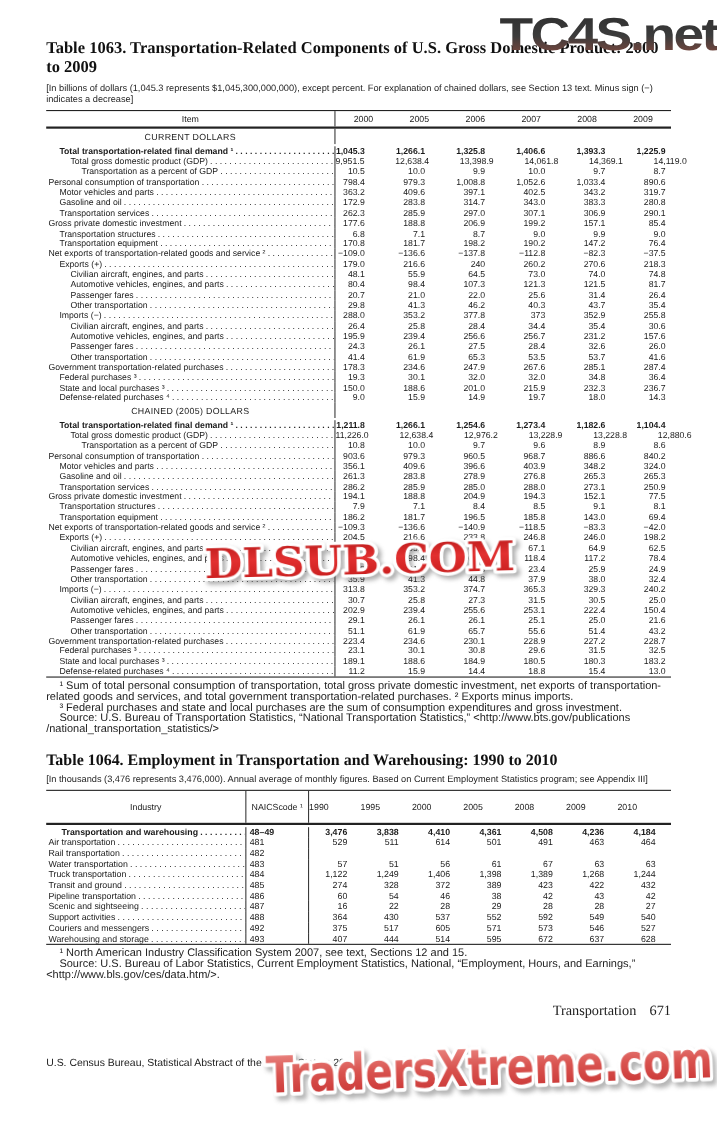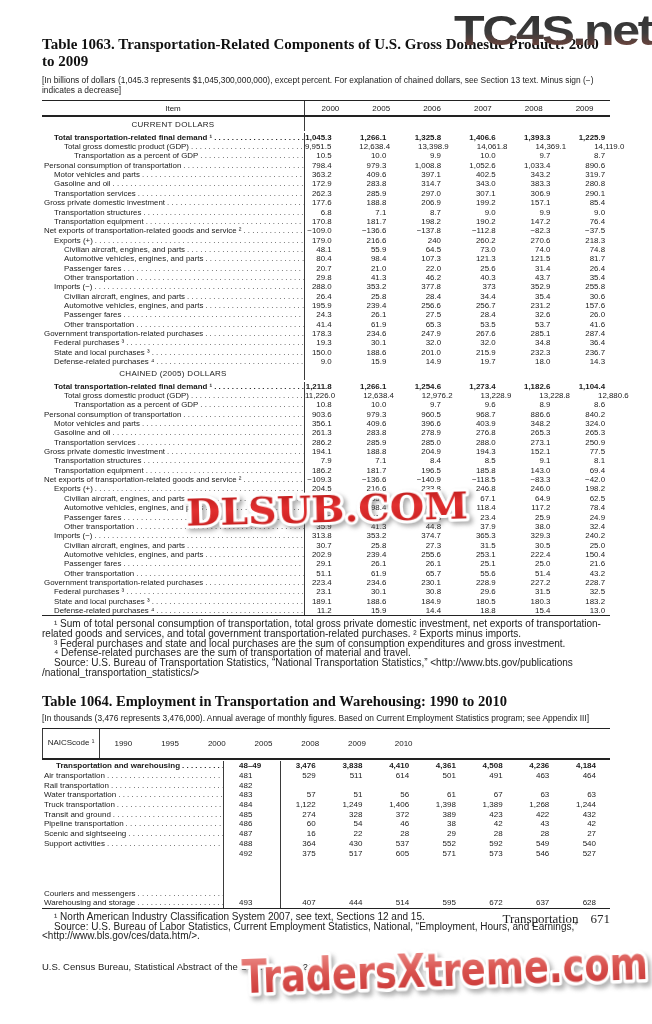--- a/index.html
+++ b/index.html
@@ -41,27 +41,27 @@
   .fn-src { text-indent:12px; }
 
   
   .t64wrap { margin-top:15px; }
   .t64 { border-top:1.5px solid #222; border-bottom:1.2px solid #222; width:568px; }
   .t64-head { display:flex; border-bottom:2.2px solid #222; height:31px; font-size:8px; }
   .t64-ind { width:181px; display:flex; align-items:center; justify-content:center; }
   .t64-naics { width:58px; border-left:1px solid #3a3a3a; border-right:1px solid #3a3a3a;
                display:flex; flex-direction:row; align-items:center; justify-content:center; line-height:9.5px; }
   .t64-years { display:flex; width:327px; align-items:center; }
-  .t64-ycol { flex:1; text-align:center; }
+  .t64-ycol { flex:1; text-align:left; }
 
   .t64row { display:flex; font-size:8px; line-height:9.7px; }
   .t64row.bold { font-weight:bold; }
   .t64row.sp { padding-top:1.5px; }
   .t64-indcell { width:181px; display:flex; align-items:baseline; overflow:hidden; }
-  .t64-code { width:58px; border-left:1px solid #3a3a3a; border-right:1px solid #3a3a3a; padding-left:15px; }
+  .t64-code { width:58px; border-left:1px solid #3a3a3a; border-right:1px solid #3a3a3a; padding-left:3px; }
   .t64-vals { display:flex; width:327px; }
   .t64-val { flex:1; text-align:right; padding-right:12px; }
 
   
   .footer-right { position:absolute; top:911px; right:42px; font-family:"Liberation Serif", serif; font-size:13px; color:#222; }
   .footer-right .pgnum { margin-left:12px; }
   .credit { position:absolute; top:961px; left:42px; font-family:Liberation Sans, sans-serif; font-size:9.5px; color:#222; }
 
   
   .wm { position:absolute; z-index:6; pointer-events:none; }
@@ -803,31 +803,31 @@
                 <div class="vcol">15.4</div>
                 <div class="vcol">13.0</div>
               </div>
             </div>
           </div>
       </div>
 
       <div class="fnblock">
         <p class="fn">¹ Sum of total personal consumption of transportation, total gross private domestic  investment, net exports of transportation-related goods and services, and total government transportation-related purchases. ² Exports minus imports.</p>
         <p class="fn">³ Federal purchases and state and local purchases are the sum of consumption expenditures and gross investment.</p>
-        <p class="fn">⁴ Defense-related purchases are the sum of transportation of material and travel.</p>
         <p class="fn-src">Source: U.S. Bureau of Transportation Statistics, “National Transportation Statistics,” &lt;http://www.bts.gov/publications /national_transportation_statistics/&gt;</p>
       </div>
     </section>
 
     <section class="t64wrap">
       <h1 class="tbl-title tbl-title-2">Table 1064. Employment in Transportation and Warehousing: 1990 to 2010</h1>
       <p class="bracket-note">[In thousands (3,476 represents 3,476,000). Annual average of monthly figures. Based on Current Employment Statistics program; see Appendix III]</p>
 
       <div class="t64">
         <div class="t64-head">
+          <div class="t64-ind">Industry</div>
           <div class="t64-naics">
             <span>NAICS</span>
             <span>code ¹</span>
           </div>
           <div class="t64-years" id="t64-years">
               <div class="t64-ycol">1990</div>
               <div class="t64-ycol">1995</div>
               <div class="t64-ycol">2000</div>
               <div class="t64-ycol">2005</div>
               <div class="t64-ycol">2008</div>
@@ -966,21 +966,21 @@
                 <div class="t64-val">430</div>
                 <div class="t64-val">537</div>
                 <div class="t64-val">552</div>
                 <div class="t64-val">592</div>
                 <div class="t64-val">549</div>
                 <div class="t64-val">540</div>
               </div>
             </div>
             <div class="t64row">
               <div class="t64-indcell">
-                <span class="lbl" style="padding-left: 2px; margin-top: 40px;">Couriers and messengers</span>
+                <span class="lbl" style="padding-left: 2px;">Couriers and messengers</span>
                 <span class="leaders">. . . . . . . . . . . . . . . . . . . . . . . . . . . . . . . . . . . . . . . . . . . . . . . . . . . . . . . . . . . . . . . . . . . . . . . . . . . . . . . . . . . . . . . . . . . . . . . . . . . . . . . . . . . . . . </span>
               </div>
               <div class="t64-code">492</div>
               <div class="t64-vals">
                 <div class="t64-val">375</div>
                 <div class="t64-val">517</div>
                 <div class="t64-val">605</div>
                 <div class="t64-val">571</div>
                 <div class="t64-val">573</div>
                 <div class="t64-val">546</div>

